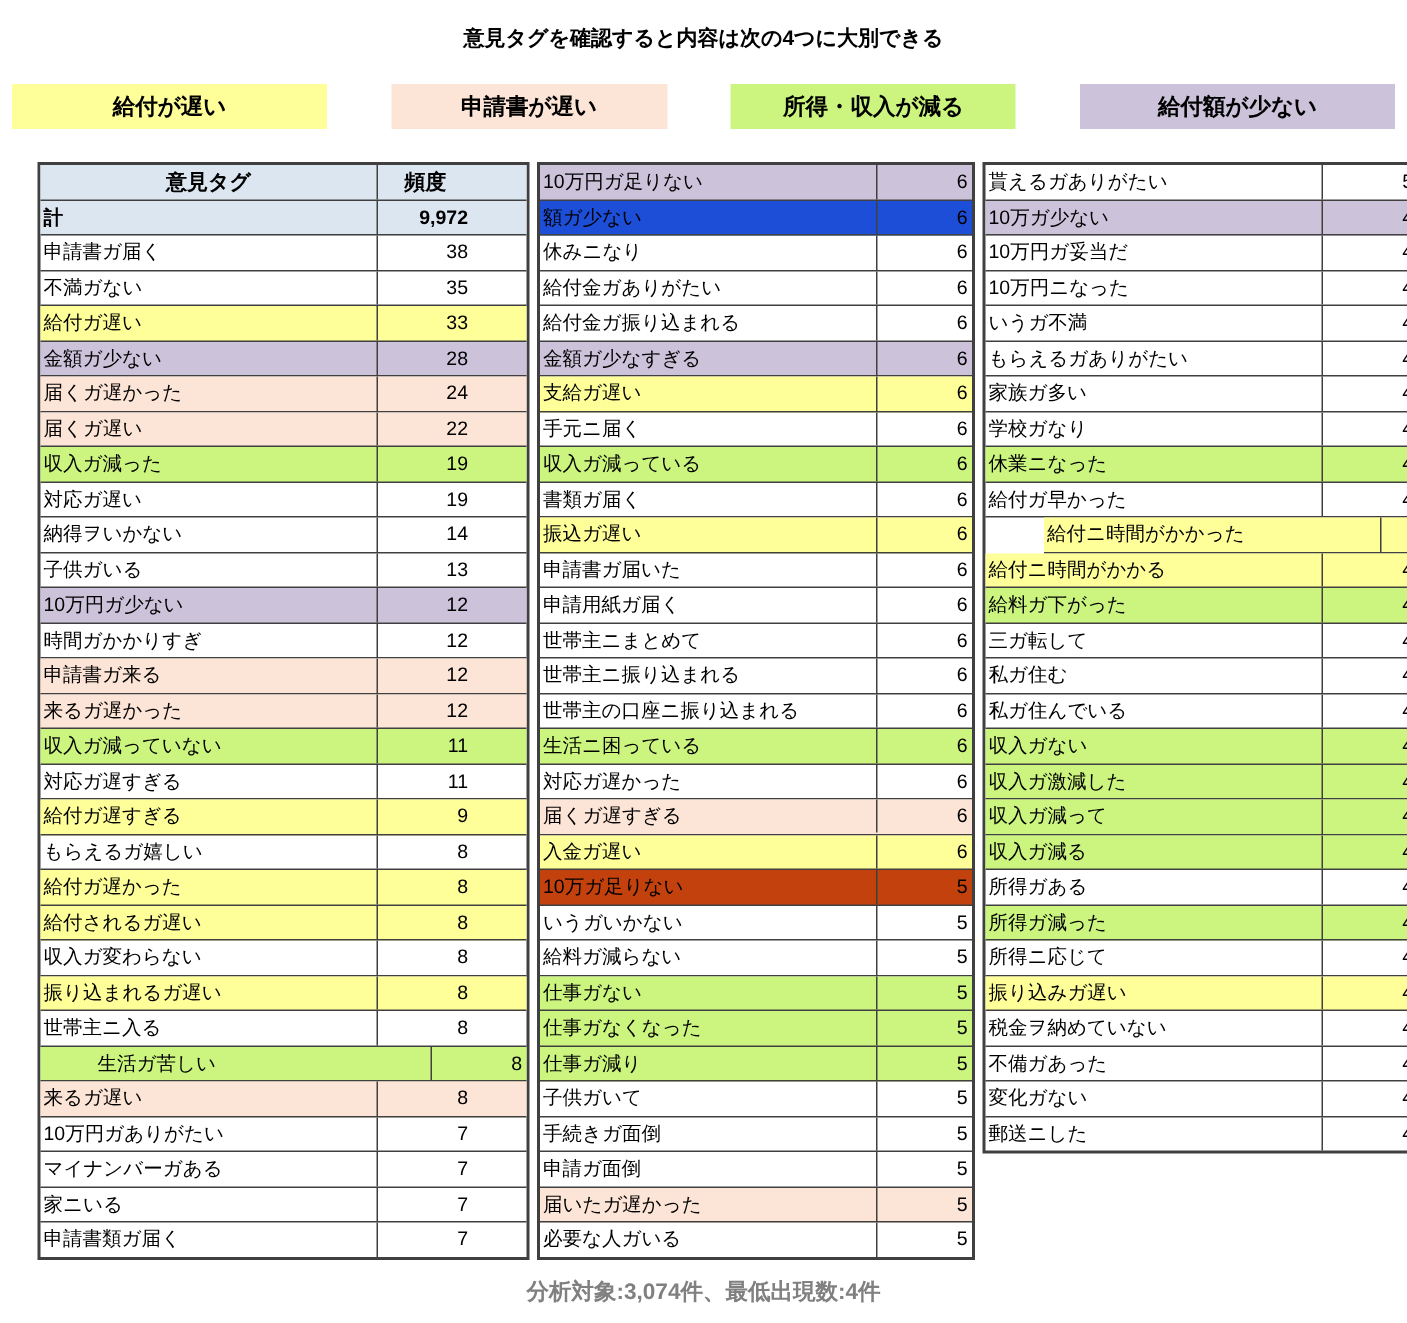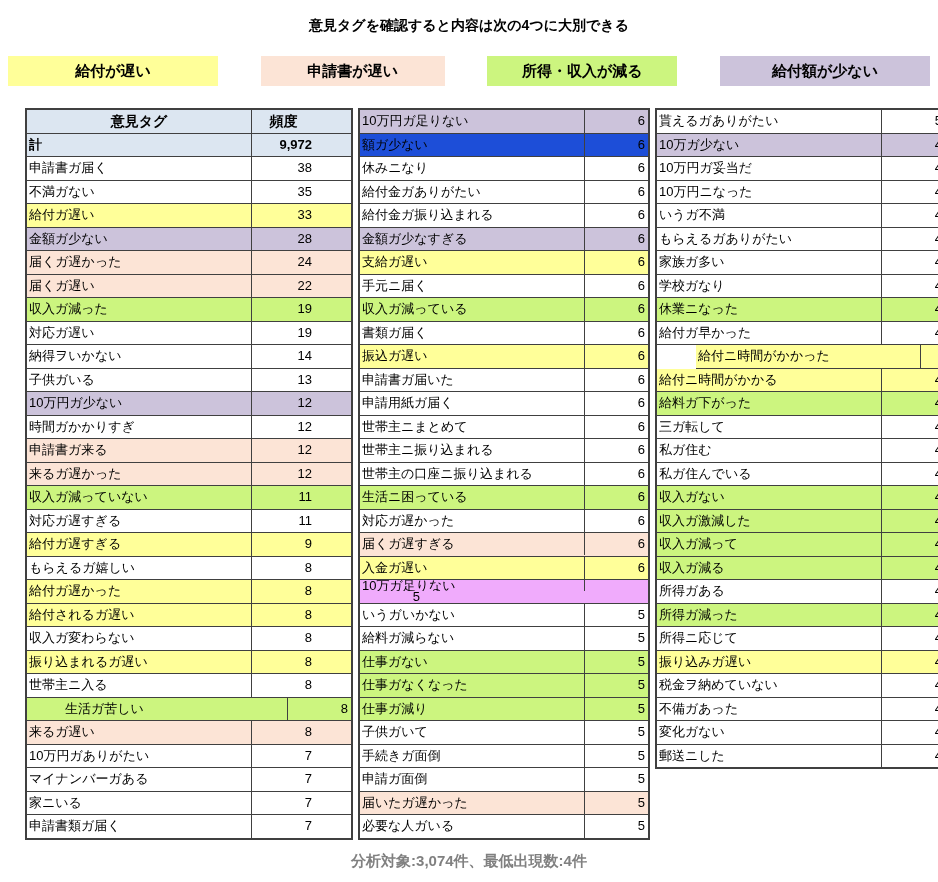--- a/index.html
+++ b/index.html
@@ -258,21 +258,21 @@
         <div class="cell value">6</div>
       </div>
       <div class="row" style="background: rgb(252, 228, 214); align-items: center;">
         <div class="cell label">届くガ遅すぎる</div>
         <div class="cell value">6</div>
       </div>
       <div class="row" style="background: rgb(255, 255, 153); text-align: right;">
         <div class="cell label">入金ガ遅い</div>
         <div class="cell value">6</div>
       </div>
-      <div class="row" style="background: #f0abfc; flex-direction: column;">
+      <div class="row" style="background: #c2410c;">
         <div class="cell label">10万ガ足りない</div>
         <div class="cell value">5</div>
       </div>
       <div class="row">
         <div class="cell label">いうガいかない</div>
         <div class="cell value">5</div>
       </div>
       <div class="row">
         <div class="cell label">給料ガ減らない</div>
         <div class="cell value">5</div>

